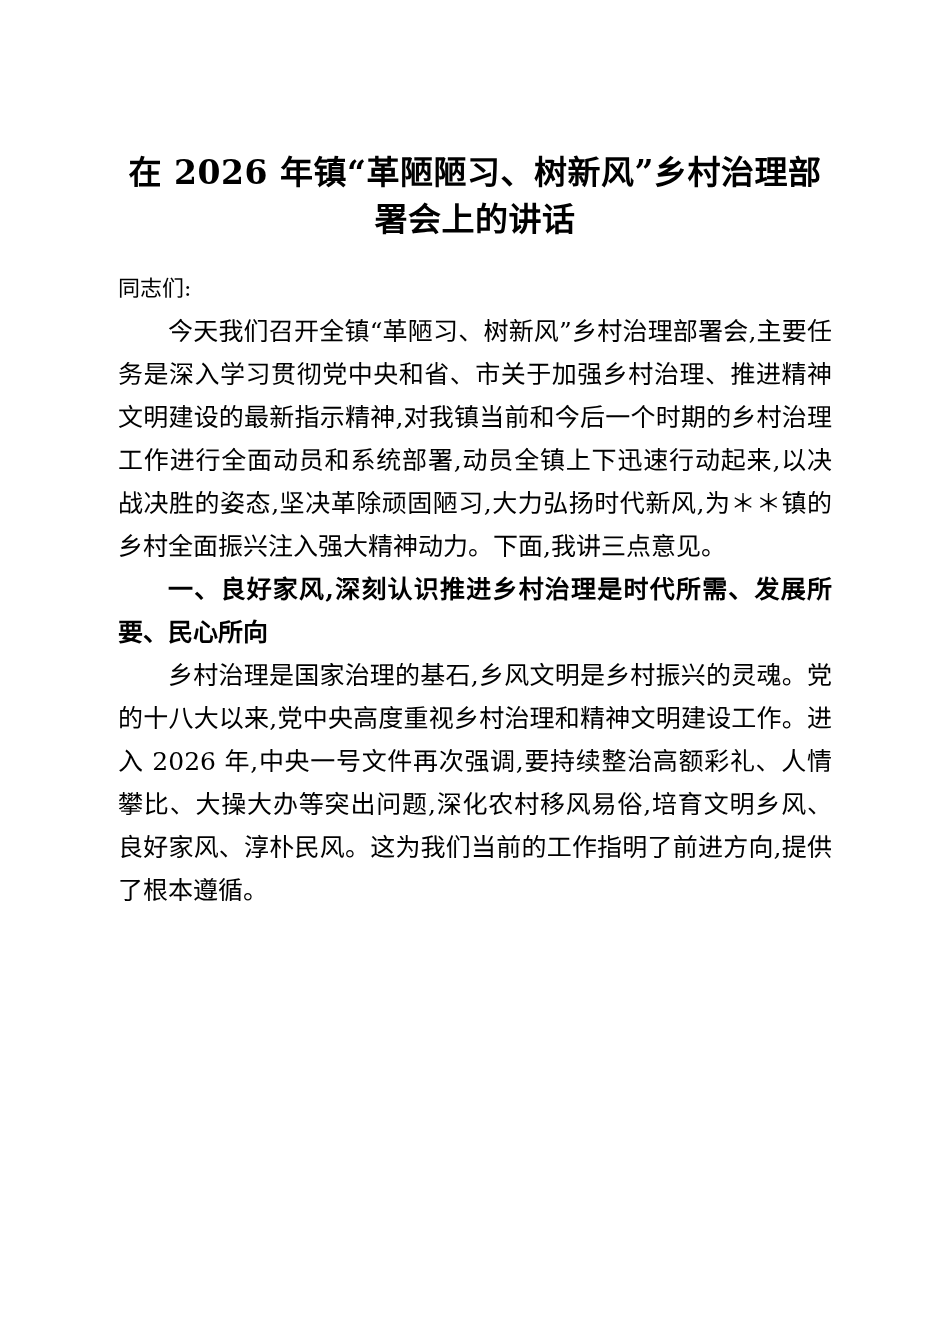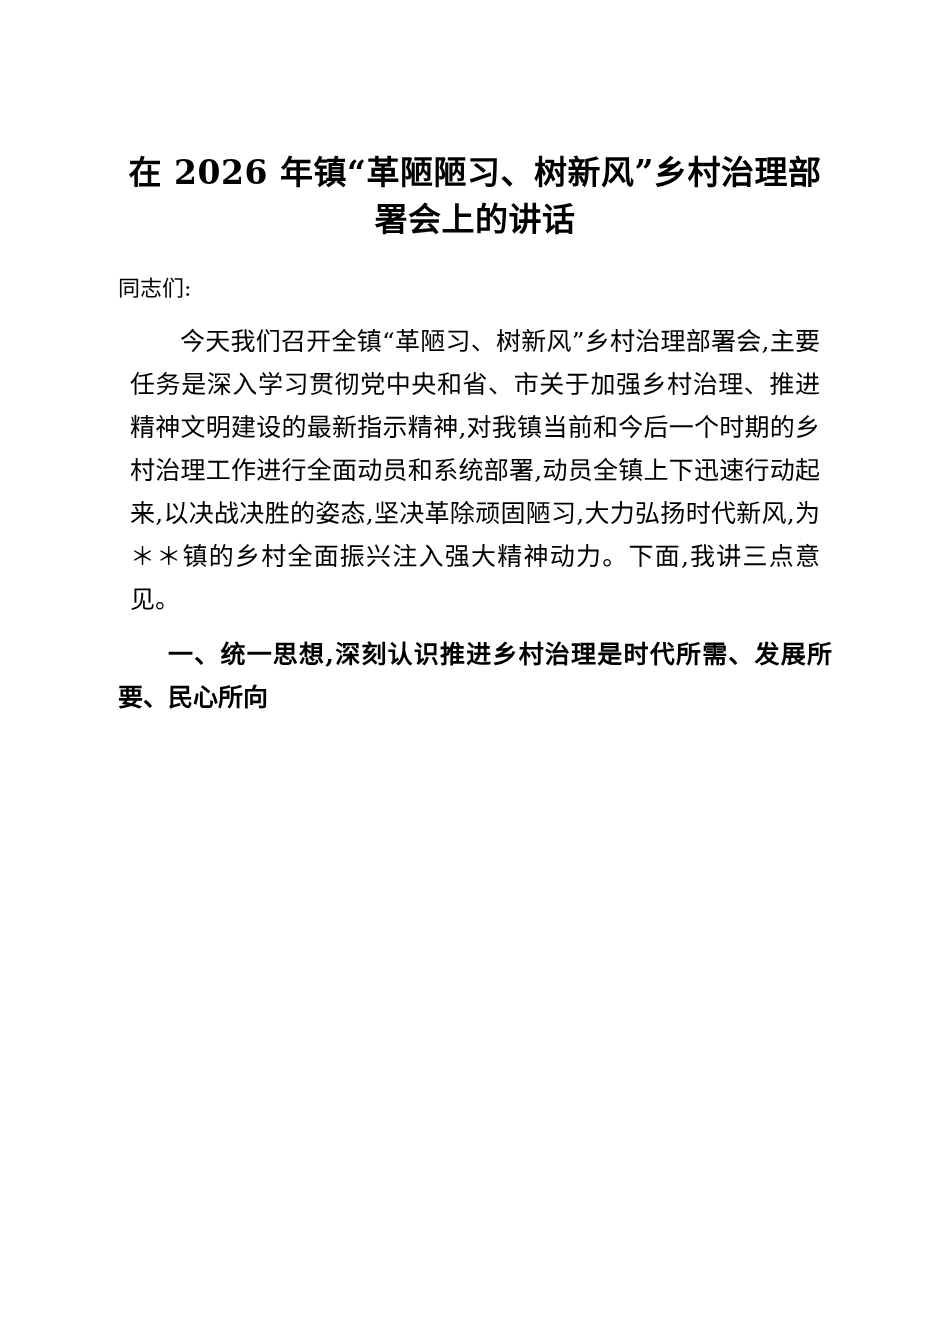--- a/index.html
+++ b/index.html
@@ -34,21 +34,21 @@
   .salutation {
     font-size: 22px;
     line-height: 1.72;
     margin: 0 0 2px 0;
     text-align: justify;
     text-justify: inter-ideograph;
   }
   .para {
     font-size: 25px;
     line-height: 1.72;
-    margin: 12px;
+    margin: 0;
     text-indent: 2em;
     text-align: justify;
     text-justify: inter-ideograph;
   }
   .heading {
     font-size: 25px;
     font-weight: 700;
     line-height: 1.72;
     margin: 0;
     text-indent: 2em;
@@ -56,14 +56,15 @@
     text-justify: inter-ideograph;
   }
 </style>
 </head>
 <body>
 
 <div class="page">
   <h1 class="doc-title">在 2026 年镇“革陋陋习、树新风”乡村治理部署会上的讲话</h1>
   <p class="salutation">同志们:</p>
   <p class="para">今天我们召开全镇“革陋习、树新风”乡村治理部署会,主要任务是深入学习贯彻党中央和省、市关于加强乡村治理、推进精神文明建设的最新指示精神,对我镇当前和今后一个时期的乡村治理工作进行全面动员和系统部署,动员全镇上下迅速行动起来,以决战决胜的姿态,坚决革除顽固陋习,大力弘扬时代新风,为＊＊镇的乡村全面振兴注入强大精神动力。下面,我讲三点意见。</p>
-  <p class="heading">一、统一思想,深刻认识推进乡村治理是时代所需、发展所要、民心所向</p>
+  <p class="heading">一、良好家风,深刻认识推进乡村治理是时代所需、发展所要、民心所向</p>
+  <p class="para">乡村治理是国家治理的基石,乡风文明是乡村振兴的灵魂。党的十八大以来,党中央高度重视乡村治理和精神文明建设工作。进入 2026 年,中央一号文件再次强调,要持续整治高额彩礼、人情攀比、大操大办等突出问题,深化农村移风易俗,培育文明乡风、良好家风、淳朴民风。这为我们当前的工作指明了前进方向,提供了根本遵循。</p>
 </div>
 
 </body></html>

